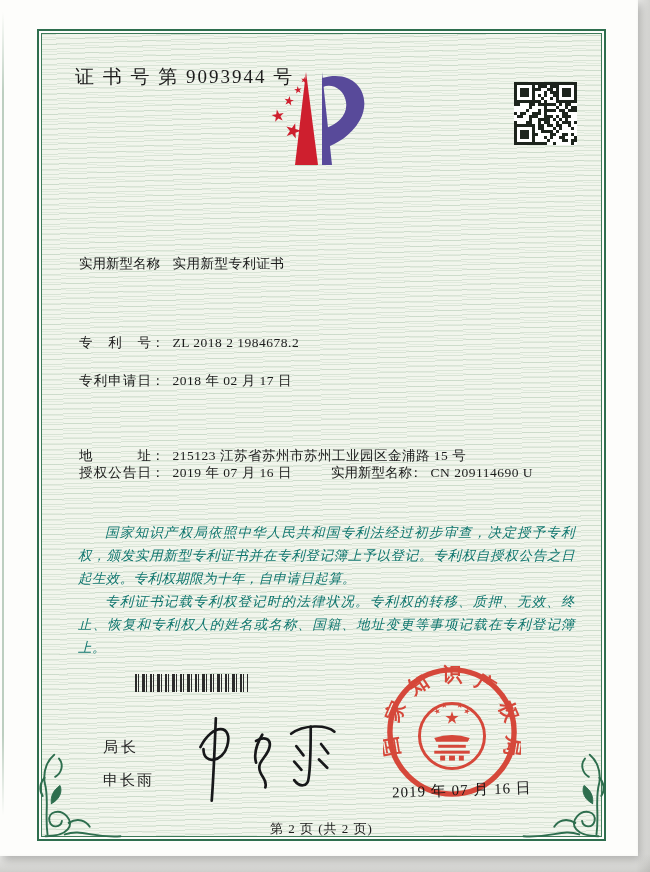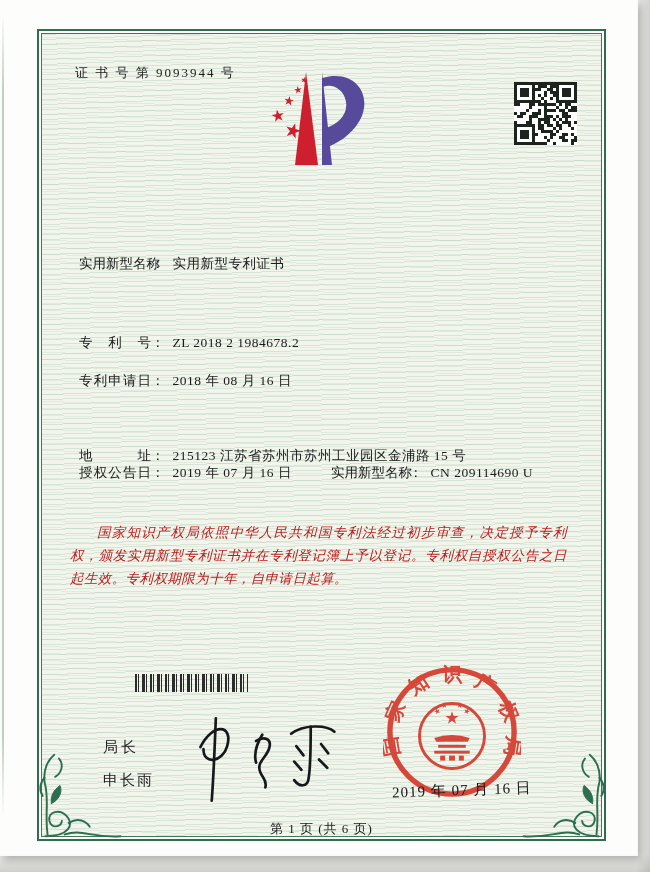--- a/index.html
+++ b/index.html
@@ -21,39 +21,39 @@
     border:2.5px solid #2e6e4e;
   }
   .frame-inner{
     position:absolute;inset:2px;
     border:1px solid #3c7a58;
     background-color:#f1f5ec;
     background-image:
       repeating-linear-gradient(178deg, rgba(125,165,130,.22) 0 1px, rgba(0,0,0,0) 1px 5px),
       repeating-linear-gradient(2deg, rgba(125,165,130,.13) 0 1px, rgba(0,0,0,0) 1px 7px);
   }
-  .cert-no{position:absolute;left:75px;top:64px;font-size:13px;letter-spacing:2px;}
+  .cert-no{position:absolute;left:75px;top:64px;font-size:19px;letter-spacing:2px;}
   .logo{position:absolute;left:266px;top:68px;width:104px;height:100px;}
   .qr{position:absolute;left:514px;top:82px;width:63px;height:63px;background:#fff;}
   .qr i{position:absolute;width:3px;height:3px;background:#1d241d;}
   .title{
     position:absolute;left:37px;right:32px;top:176px;text-align:center;
     font-size:34px;font-weight:bold;letter-spacing:7px;color:#111;
   }
   .frow{position:absolute;left:79px;right:60px;height:22px;font-size:13.5px;white-space:nowrap;}
   .flabel{display:inline-block;width:72px;text-align:justify;text-align-last:justify;vertical-align:top;}
   .fcolon{display:inline-block;margin:0 2px 0 0;}
   .fvalue{display:inline-block;margin-left:6px;letter-spacing:.5px;}
   .fpair2{position:absolute;left:252px;top:0;}
   .fpair2 .flabel{width:78px;}
   .r1{top:255px}.r2{top:297px}.r3{top:334px}.r4{top:372px}.r5{top:409px}.r6{top:447px}.r7{top:464px}
   .bodytext{
-    position:absolute;left:70px;top:521px;width:497px;
+    position:absolute;left:78px;top:521px;width:497px;
     font-size:13.5px;line-height:23px;letter-spacing:.4px;
-    font-style:italic;text-align:justify;color:#b91c1c;
+    font-style:italic;text-align:justify;color:#0f766e;
   }
   .bodytext p{margin:0;text-indent:2em;}
   .barcode{
     position:absolute;left:135px;top:674px;width:113px;height:18px;
     background:repeating-linear-gradient(90deg,
       #2b2b2b 0 2px, rgba(0,0,0,0) 2px 3px,
       #2b2b2b 3px 4px, rgba(0,0,0,0) 4px 7px,
       #2b2b2b 7px 10px, rgba(0,0,0,0) 10px 11px,
       #2b2b2b 11px 12px, rgba(0,0,0,0) 12px 15px);
   }
@@ -339,34 +339,35 @@
     </div>
 
 
   <div class="frow r1">
     <span class="flabel">实用新型名称</span><span class="fcolon">：</span><span class="fvalue">实用新型专利证书</span>
   </div>
   <div class="frow r3">
     <span class="flabel">专利号</span><span class="fcolon">：</span><span class="fvalue">ZL 2018 2 1984678.2</span>
   </div>
   <div class="frow r4">
-    <span class="flabel">专利申请日</span><span class="fcolon">：</span><span class="fvalue">2018 年 08 月 16 日</span>
+    <span class="flabel">专利申请日</span><span class="fcolon">：</span><span class="fvalue">2018 年 02 月 17 日</span>
   </div>
   <div class="frow r6">
     <span class="flabel">地址</span><span class="fcolon">：</span><span class="fvalue">215123 江苏省苏州市苏州工业园区金浦路 15 号</span>
   </div>
   <div class="frow r7">
     <span class="flabel">授权公告日</span><span class="fcolon">：</span><span class="fvalue">2019 年 07 月 16 日</span>
     <span class="fpair2">
       <span class="flabel">实用新型名称</span><span class="fcolon">：</span><span class="fvalue">CN 209114690 U</span>
     </span>
   </div>
 
   <div class="bodytext">
     <p>国家知识产权局依照中华人民共和国专利法经过初步审查，决定授予专利权，颁发实用新型专利证书并在专利登记簿上予以登记。专利权自授权公告之日起生效。专利权期限为十年，自申请日起算。</p>
+    <p>专利证书记载专利权登记时的法律状况。专利权的转移、质押、无效、终止、恢复和专利权人的姓名或名称、国籍、地址变更等事项记载在专利登记簿上。</p>
   </div>
 
   <div class="barcode"></div>
 
   <div class="sig-title">局长</div>
   <div class="sig-name">申长雨</div>
   <svg class="sig-hand" viewBox="0 0 160 92" aria-hidden="true">
     <g fill="none" stroke="#17181a" stroke-width="2.6" stroke-linecap="round" stroke-linejoin="round">
       <path d="M12,34 C24,10 44,12 38,33 C34,48 15,52 15,36"></path>
       <path d="M27,6 C26,30 25,60 23,86"></path>
@@ -420,17 +421,17 @@
       <path d="M10,92 C34,92 40,80 32,71 C25,63 12,66 14,76 C16,84 26,83 27,76"></path>
       <path d="M12,90 C9,68 14,54 9,36 C7,22 13,12 19,7"></path>
       <path d="M30,90 C48,84 58,94 88,92"></path>
       <path d="M16,58 C24,54 28,46 25,39 C18,44 15,50 16,58" fill="#2e6e4e" stroke-width="1"></path>
       <path d="M20,30 C27,26 29,17 24,11"></path>
       <path d="M34,78 C44,72 52,76 56,82"></path>
       <path d="M7,50 C3,44 4,36 9,31"></path>
     </g>
   </svg>
 
-  <div class="footer">第 1 页 (共 6 页)</div>
+  <div class="footer">第 2 页 (共 2 页)</div>
 </div>
 
 <div class="shadow-right"></div>
 <div class="shadow-bottom"></div>
 
 </body></html>

